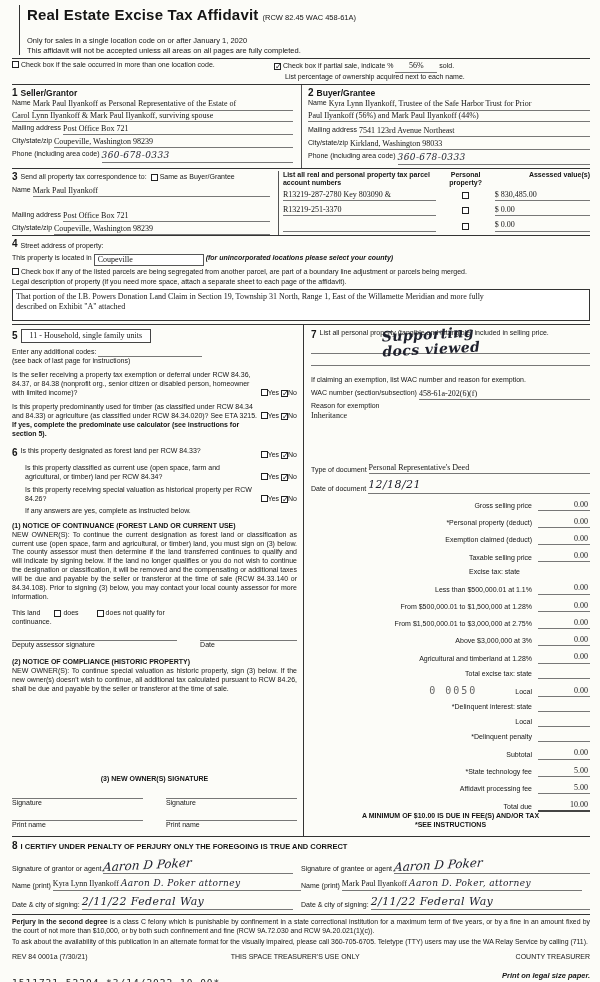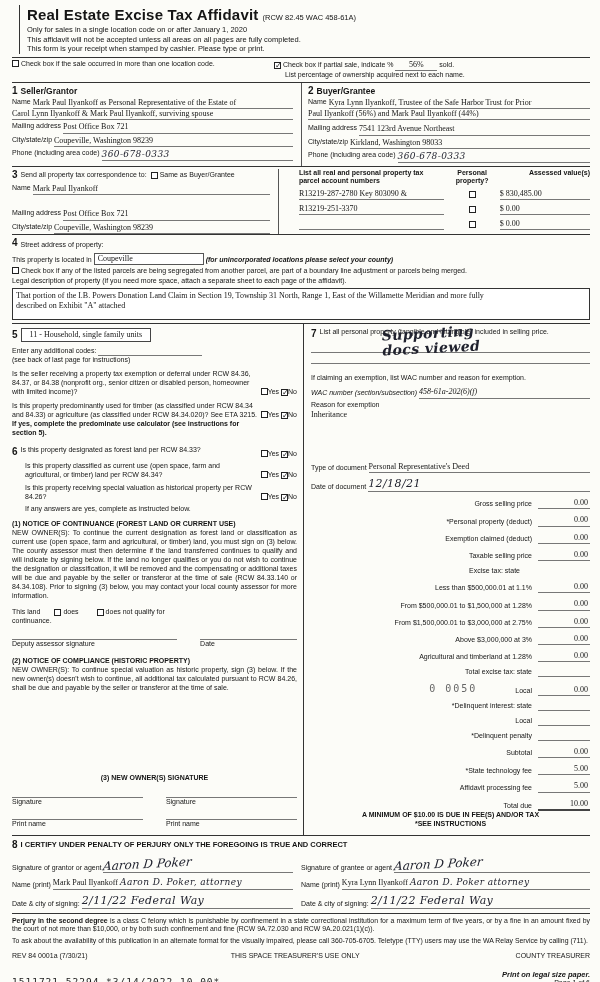--- a/index.html
+++ b/index.html
@@ -32,23 +32,22 @@
 
 <div class="page">
 
   <div class="row">
     <div style="width:1px;background:#333;margin:0 7px;flex:none;"></div>
     <div class="grow">
       <div class="row" style="align-items:baseline;">
         <span style="font-size:15px;font-weight:700;letter-spacing:.2px;">Real Estate Excise Tax Affidavit</span>
         <span style="font-size:7.5px;margin-left:4px;">(RCW 82.45 WAC 458-61A)</span>
       </div>
-      <div style="font-size:7.5px;margin-top:1px;">Only for sales in a single location code on or after January 1, 2020</div>
+      <div style="font-size:7.5px;margin-top:12px;">Only for sales in a single location code on or after January 1, 2020</div>
       <div style="font-size:7.5px;">This affidavit will not be accepted unless all areas on all pages are fully completed.</div>
-      <div style="font-size:7.5px;">This form is your receipt when stamped by cashier. Please type or print.</div>
     </div>
   </div>
 
   <div class="row sect" style="margin-top:3px;padding:2px 0;">
     <div style="width:262px;flex:none;">
       <span class="cb"></span>
       <span>Check box if the sale occurred in more than one location code.</span>
     </div>
     <div class="grow">
       <div>
@@ -92,21 +91,21 @@
         <span class="num">3</span>
         <span>Send all property tax correspondence to:</span>
         <span class="cb" style="margin-left:4px;"></span>
         <span style="margin-left:2px;">Same as Buyer/Grantee</span>
       </div>
       <div class="row" style="margin-top:2px;"><span>Name</span>&nbsp;<span class="grow ul typed">Mark Paul Ilyankoff</span></div>
       <div style="height:12px;"></div>
       <div class="row" style="margin-top:2px;"><span>Mailing address</span>&nbsp;<span class="grow ul typed">Post Office Box 721</span></div>
       <div class="row" style="margin-top:2px;"><span>City/state/zip</span>&nbsp;<span class="grow ul typed">Coupeville, Washington   98239</span></div>
     </div>
-    <div class="grow" style="border-left:1px solid #555;padding-left:20px;padding-bottom:3px;">
+    <div class="grow" style="border-left:1px solid #555;padding-left:4px;padding-bottom:3px;">
       <div class="row b">
         <div style="width:50%;line-height:1.15;">List all real and personal property tax parcel account numbers</div>
         <div style="width:19%;text-align:center;line-height:1.15;">Personal property?</div>
         <div style="width:31%;text-align:right;line-height:1.15;">Assessed value(s)</div>
       </div>
       <div class="row" style="margin-top:3px;align-items:flex-end;">
         <div class="ul typed" style="width:50%;min-height:10px;">R13219-287-2780 Key 803090 &amp;</div>
         <div style="width:19%;text-align:center;"><span class="cb"></span></div>
         <div class="ul typed" style="width:31%;min-height:10px;">$ 830,485.00</div>
       </div>
@@ -121,21 +120,21 @@
         <div class="ul typed" style="width:31%;min-height:10px;">$ 0.00</div>
       </div>
     </div>
   </div>
 
   <div class="sect" style="padding:2px 0 3px 0;">
     <div class="row" style="align-items:flex-end;">
       <span class="num">4</span>
       <span>Street address of property:</span>&nbsp;
     </div>
-    <div class="row" style="margin-top:3px;align-items:flex-end;">
+    <div class="row" style="margin-top:3px;align-items:flex-start;">
       <span>This property is located in</span>&nbsp;
       <span class="typed" style="border:1px solid #555;padding:0 16px 0 3px;min-width:110px;background:#fff;">Coupeville</span>&nbsp;
       <span class="b i">(for unincorporated locations please select your county)</span>
     </div>
     <div style="margin-top:2px;">
       <span class="cb"></span>
       <span>Check box if any of the listed parcels are being segregated from another parcel, are part of a boundary line adjustment or parcels being merged.</span>
     </div>
     <div style="margin-top:1px;">Legal description of property (if you need more space, attach a separate sheet to each page of the affidavit).</div>
     <div style="border:1px solid #333;margin-top:2px;padding:2px 3px;height:32px;background:#fff;">
@@ -257,21 +256,21 @@
         <span class="num">7</span>
         <span class="grow">List all personal property (tangible and intangible) included in selling price.</span>
       </div>
       <div class="hand" style="position:absolute;top:2px;left:78px;font-size:14px;transform:rotate(-3deg);font-weight:700;line-height:1.1;">
         <div>Supporting</div>
         <div>docs viewed</div>
       </div>
       <div class="ul" style="height:13px;"></div>
       <div class="ul" style="height:13px;"></div>
       <div style="margin-top:10px;">If claiming an exemption, list WAC number and reason for exemption.</div>
-      <div class="row" style="margin-top:4px;align-items:center;font-style:italic;">
+      <div class="row" style="margin-top:4px;align-items:flex-start;">
         <span>WAC number (section/subsection)</span>&nbsp;
         <span class="grow ul typed">458-61a-202(6)(f)</span>
       </div>
       <div style="margin-top:2px;">Reason for exemption</div>
       <div class="typed">Inheritance</div>
 
       <div class="row" style="margin-top:42px;align-items:flex-end;">
         <span>Type of document</span>&nbsp;
         <span class="grow ul typed">Personal Representative's Deed</span>
       </div>
@@ -376,27 +375,27 @@
       <div class="row" style="width:50%;padding-right:8px;align-items:flex-end;">
         <span style="flex:none;">Signature of grantor or agent</span>&nbsp;
         <span class="grow ul"><span class="sig">Aaron D Poker</span></span>
       </div>
       <div class="row" style="width:50%;align-items:flex-end;">
         <span style="flex:none;">Signature of grantee or agent</span>&nbsp;
         <span class="grow ul"><span class="sig">Aaron D Poker</span></span>
       </div>
     </div>
     <div class="row" style="margin-top:4px;">
+      <div class="row" style="width:50%;align-items:flex-end;">
+        <span style="flex:none;">Name (print)</span>&nbsp;
+        <span class="grow ul"><span class="typed">Kyra Lynn Ilyankoff</span> <span class="hand">Aaron D. Poker attorney</span></span>
+      </div>
       <div class="row" style="width:50%;padding-right:8px;align-items:flex-end;">
         <span style="flex:none;">Name (print)</span>&nbsp;
         <span class="grow ul"><span class="typed">Mark Paul Ilyankoff</span> <span class="hand">Aaron D. Poker, attorney</span></span>
-      </div>
-      <div class="row" style="width:50%;align-items:flex-end;">
-        <span style="flex:none;">Name (print)</span>&nbsp;
-        <span class="grow ul"><span class="typed">Kyra Lynn Ilyankoff</span> <span class="hand">Aaron D. Poker attorney</span></span>
       </div>
     </div>
     <div class="row" style="margin-top:4px;">
       <div class="row" style="width:50%;padding-right:8px;align-items:flex-end;">
         <span style="flex:none;">Date &amp; city of signing:</span>&nbsp;
         <span class="grow ul hand" style="font-size:11px;">2/11/22   Federal Way</span>
       </div>
       <div class="row" style="width:50%;align-items:flex-end;">
         <span style="flex:none;">Date &amp; city of signing:</span>&nbsp;
         <span class="grow ul hand" style="font-size:11px;">2/11/22   Federal Way</span>

